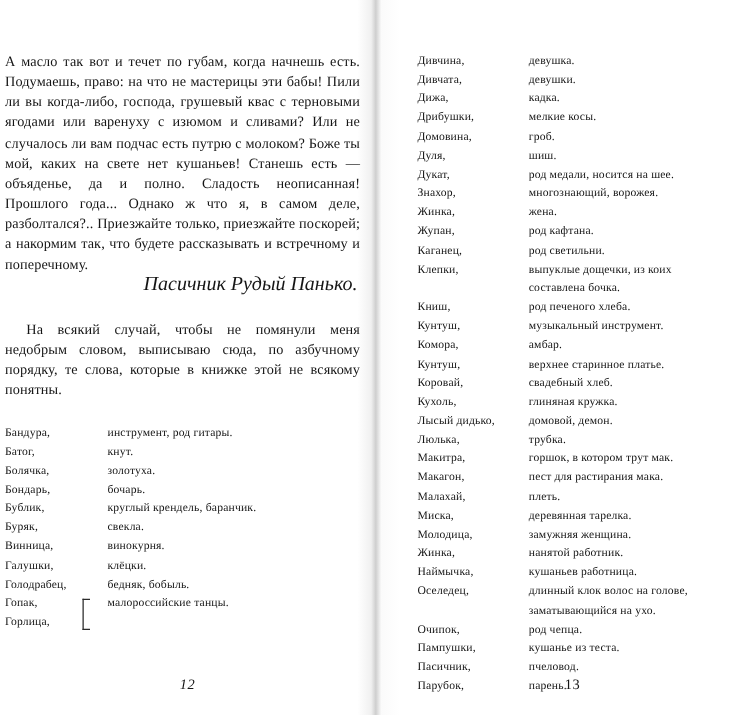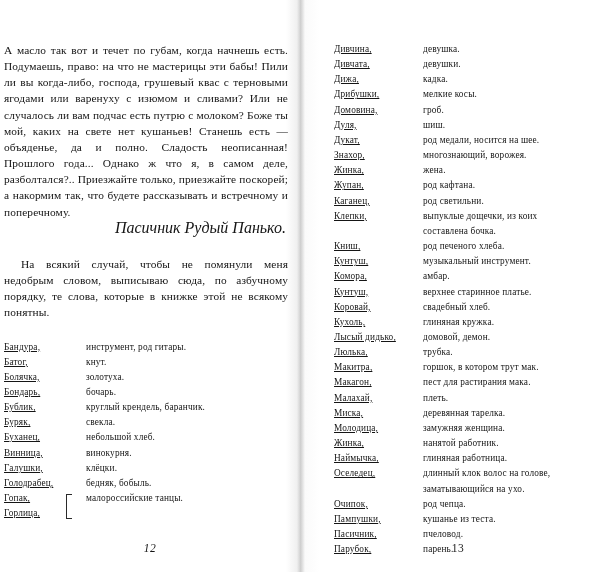--- a/index.html
+++ b/index.html
@@ -87,21 +87,20 @@
     line-height: 15.15px;
   }
   .glossary td {
     padding: 0;
     vertical-align: top;
     letter-spacing: 0.15px;
   }
   .gl-term {
     white-space: nowrap;
     padding-right: 4px;
-    text-decoration: underline;
   }
   .page-left .gl-term { width: 82px; }
   .page-right .gl-term { width: 89px; }
 
   .gl-def { }
   .gl-def.spread {
     text-align: justify;
     text-justify: inter-word;
   }
   .gl-def .cont {
@@ -176,24 +175,20 @@
         </tr>
         <tr>
           <td class="gl-term">Бублик,</td>
           <td class="gl-def">круглый крендель, баранчик.</td>
         </tr>
         <tr>
           <td class="gl-term">Буряк,</td>
           <td class="gl-def">свекла.</td>
         </tr>
         <tr>
-          <td class="gl-term">Буханец,</td>
-          <td class="gl-def">небольшой хлеб.</td>
-        </tr>
-        <tr>
           <td class="gl-term">Винница,</td>
           <td class="gl-def">винокурня.</td>
         </tr>
         <tr>
           <td class="gl-term">Галушки,</td>
           <td class="gl-def">клёцки.</td>
         </tr>
         <tr>
           <td class="gl-term">Голодрабец,</td>
           <td class="gl-def">бедняк, бобыль.</td>
@@ -319,21 +314,21 @@
           <tr>
             <td class="gl-term">Молодица,</td>
             <td class="gl-def">замужняя женщина.</td>
           </tr>
           <tr>
             <td class="gl-term">Жинка,</td>
             <td class="gl-def">нанятой работник.</td>
           </tr>
           <tr>
             <td class="gl-term">Наймычка,</td>
-            <td class="gl-def">глиняная работница.</td>
+            <td class="gl-def">кушаньев работница.</td>
           </tr>
           <tr>
             <td class="gl-term">Оселедец,</td>
             <td class="gl-def spread">
               <span class="cont">длинный клок волос на голове,</span>
               <span class="cont">заматывающийся на ухо.</span>
             </td>
           </tr>
           <tr>
             <td class="gl-term">Очипок,</td>

